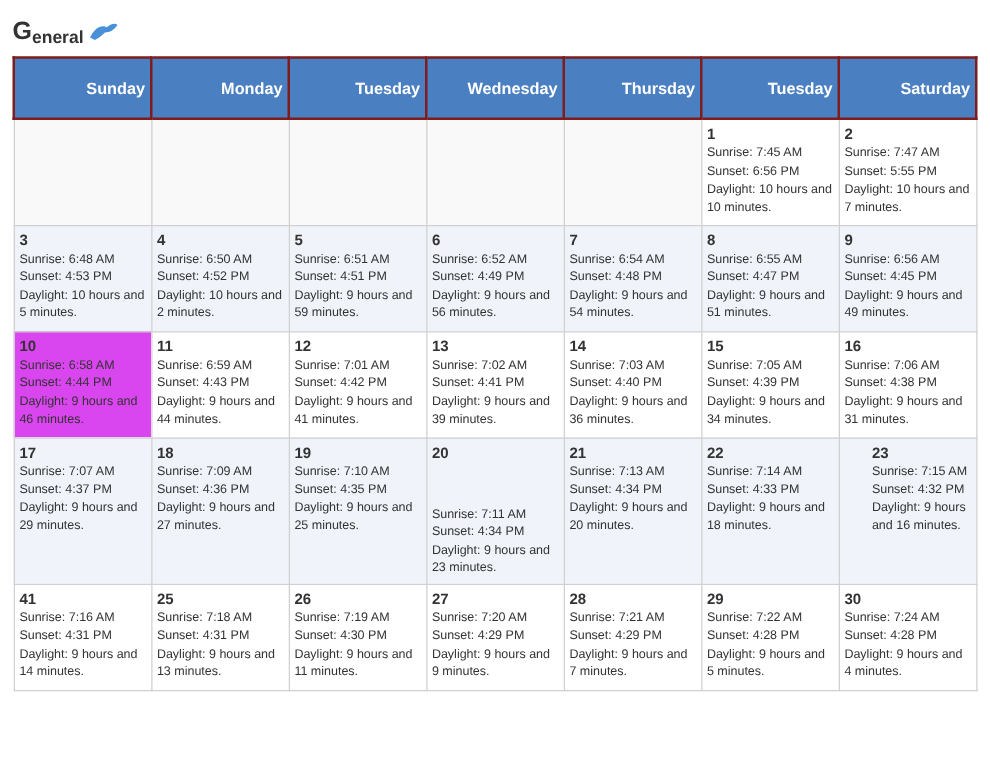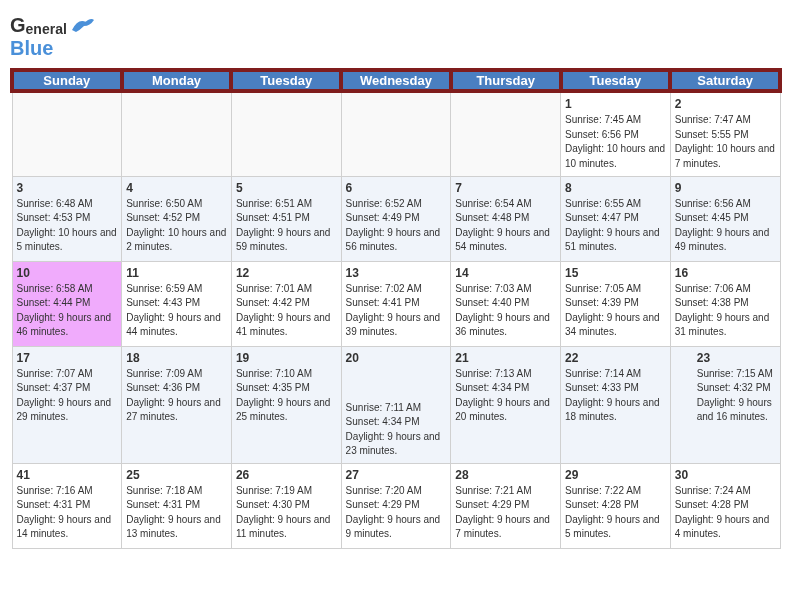--- a/index.html
+++ b/index.html
@@ -31,23 +31,23 @@
     }
     .calendar {
       width: 100%;
       border-collapse: collapse;
       table-layout: fixed;
     }
     .calendar th {
       background: #4a7fc1;
       color: #fff;
       font-size: 13px;
-      padding: 1px 4px;
-      text-align: center;
-      border: 4px solid #7f1d1d;
+      padding: 16px 4px;
+      text-align: right;
+      border: 2px solid #7f1d1d;
       font-weight: bold;
     }
     .calendar td {
       vertical-align: top;
       border: 1px solid #d0d0d0;
       padding: 4px;
       font-size: 10.5px;
       color: #333;
       height: 85px;
       background: #fff;
@@ -95,23 +95,20 @@
 <body>
 
 <div class="header-area">
   <div class="logo-wrapper">
     <div class="logo-top">
       <span class="logo-g">G</span>
       <span class="logo-eneral">eneral</span>
       <svg width="26" height="18" viewBox="0 0 26 18" style="margin-left:3px;margin-bottom:3px;">
         <path d="M2,14 Q8,2 16,6 Q12,8 18,4 Q22,2 24,4 Q20,10 14,10 Q10,14 6,16 Z" fill="#4a90d9"></path>
       </svg>
-    </div>
-    <div class="logo-bottom">
-      <span class="logo-blue-text">Blue</span>
     </div>
   </div>
   <div class="title-area">
     <div class="month-title"></div>
     <div class="location-title"></div>
   </div>
 </div>
 
 <table class="calendar">
   <thead>
@@ -183,21 +180,21 @@
 Daylight: 9 hours and 51 minutes.</div>
         </td>
         <td style="background: rgb(240, 244, 250);">
           <span class="day-number">9</span>
           <div class="day-info" style="white-space: pre-wrap;">Sunrise: 6:56 AM
 Sunset: 4:45 PM
 Daylight: 9 hours and 49 minutes.</div>
         </td>
       </tr>
       <tr style="background: rgb(255, 255, 255);">
-        <td style="background: #f0abfc;">
+        <td style="background: #d946ef;">
           <span class="day-number">10</span>
           <div class="day-info" style="white-space: pre-wrap;">Sunrise: 6:58 AM
 Sunset: 4:44 PM
 Daylight: 9 hours and 46 minutes.</div>
         </td>
         <td style="background: rgb(255, 255, 255);">
           <span class="day-number">11</span>
           <div class="day-info" style="white-space: pre-wrap;">Sunrise: 6:59 AM
 Sunset: 4:43 PM
 Daylight: 9 hours and 44 minutes.</div>

